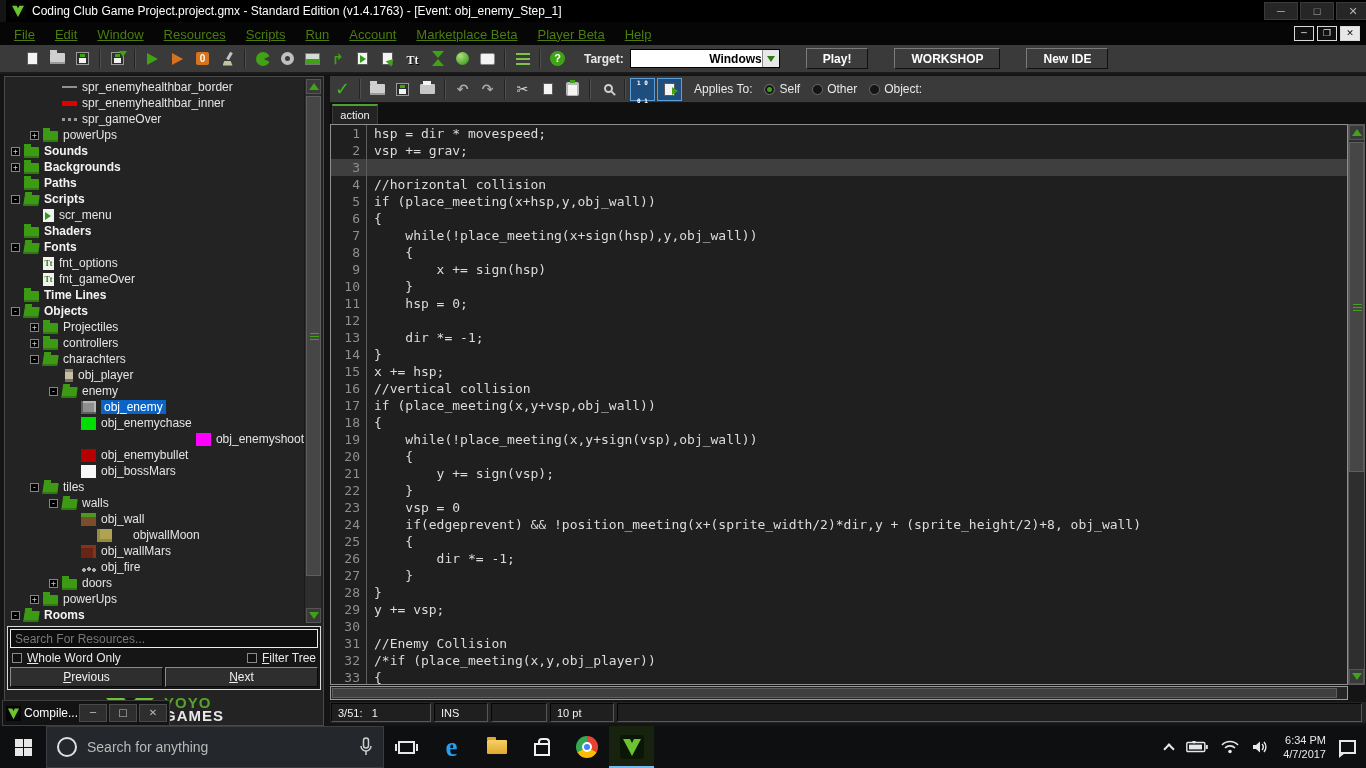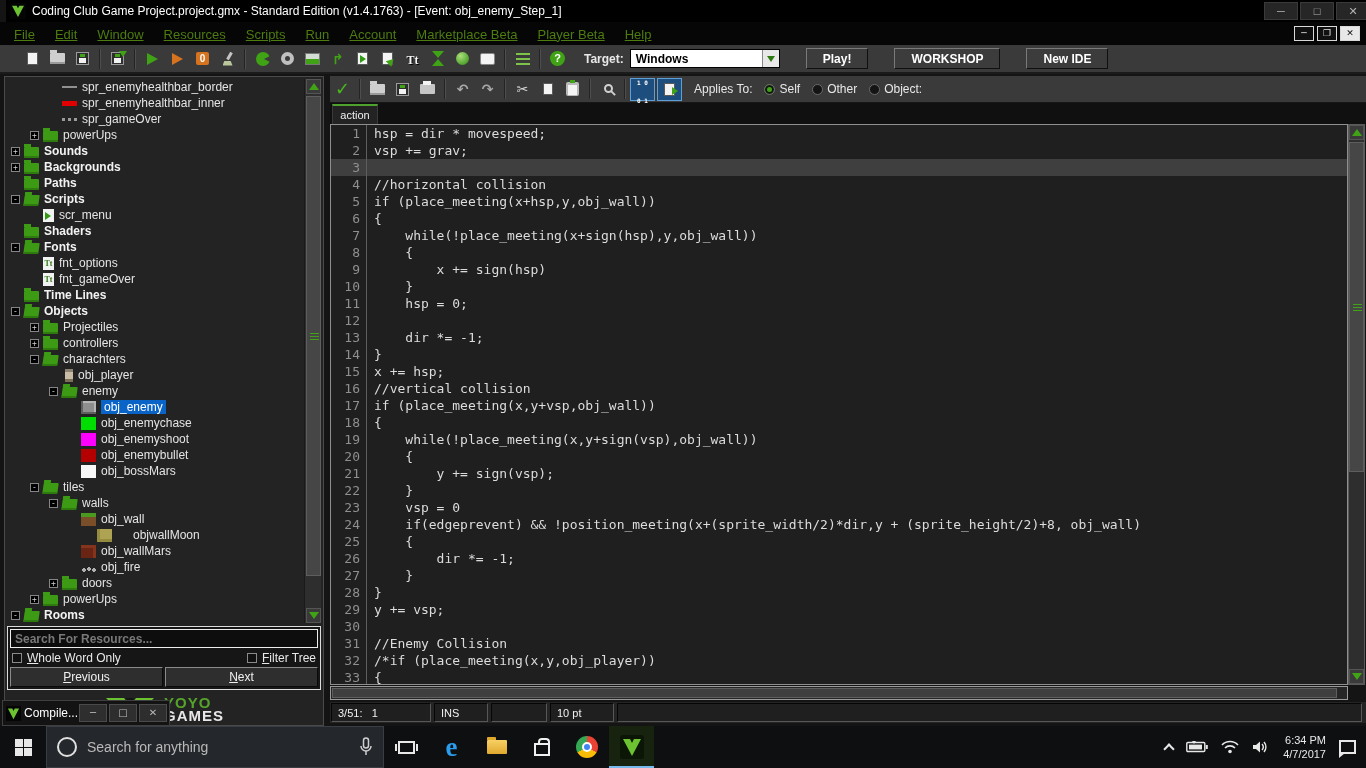--- a/index.html
+++ b/index.html
@@ -19,21 +19,21 @@
   .menu-item { color:#4d7c0f; font-size:13px; margin-right:20px; text-decoration:underline; cursor:default; }
   .mdibtns { margin-left:auto; display:flex; margin-right:6px; }
   .mdibtn { width:20px; height:15px; margin-left:3px; background:#101010; border:1px solid #d9d9d9; color:#e8e8e8; font:bold 9px/13px "DejaVu Sans",sans-serif; text-align:center; }
   .mdibtn.close { background:#e8e8e8; color:#111; }
 
   
   .toolbar { position:absolute; left:0; top:45px; width:1366px; height:29px; background:#3a3a3a; border-bottom:2px solid #1b1b1b; display:flex; align-items:center; padding-left:20px;font-weight:bold; }
   .tbtn { width:25px; height:23px; display:flex; align-items:center; justify-content:center; flex:none; }
   .tsep { width:2px; height:20px; border-left:1px solid #242424; border-right:1px solid #4e4e4e; margin:0 4px; flex:none; }
   .target-label { color:#e8e8e8; font-size:12px; margin:0 6px 0 14px; }
-  .target-box { width:150px; height:19px; background:#fff; border:1px solid #000; display:flex; align-items:center; }
+  .target-box { width:150px; height:19px; background:#fff; border:1px solid #000; display:flex; align-items:center;text-align:right; }
   .target-value { flex:1; color:#000; font-size:12px; padding-left:5px; }
   .target-arrow { width:17px; height:17px; background:#e8e8e8; border-left:1px solid #888; display:flex; align-items:center; justify-content:center; }
   .target-arrow i { border-left:4px solid transparent; border-right:4px solid transparent; border-top:6px solid #2f7a10; }
   .bigbtn { height:21px; padding:0 16px; margin-left:26px; background:#3c3c3c; border:1px solid; border-color:#7a7a7a #101010 #101010 #7a7a7a; color:#fff; font-size:12px; display:flex; align-items:center; }
 
   
   .ic-page { width:11px; height:13px; background:#f4f4f4; border:1px solid #5a5a5a; }
   .ic-open { width:15px; height:11px; background:#cfcfcf; border-radius:1px; position:relative; box-shadow:inset 0 -2px 0 #9a9a9a; }
   .ic-open::before { content:''; position:absolute; top:-3px; left:0; width:7px; height:3px; background:#cfcfcf; }
   .ic-floppy { width:13px; height:13px; background:#2e2e2e; border:1px solid #9a9a9a; position:relative; }
@@ -118,21 +118,21 @@
   .tree-scroll { position:absolute; right:2px; top:2px; width:17px; height:544px; background:#2e2e2e; border-left:1px solid #1a1a1a; }
   .sarrow { position:absolute; left:1px; width:15px; height:15px; background:#3a3a3a; border:1px solid #555; display:flex; align-items:center; justify-content:center; }
   .sarrow i { border-left:5px solid transparent; border-right:5px solid transparent; }
   .sarrow.up i { border-bottom:7px solid #3fa315; }
   .sarrow.down i { border-top:7px solid #3fa315; }
   .sthumb { position:absolute; left:1px; width:15px; background:#464646; border:1px solid #5e5e5e; }
   .sgrip { position:absolute; left:3px; width:9px; height:8px; background:repeating-linear-gradient(#3fa315 0 1px, transparent 1px 3px); }
 
   
   .search-group { position:absolute; left:2px; top:549px; width:314px; height:64px; border:1px solid #dcdcdc; background:#161616; }
-  .res-search { display:block; width:308px; height:19px; margin:2px; background:#0d0d0d; border:1px solid #ededed; color:#d0d0d0; font-size:12px; padding:0 4px; outline:none;font-weight:bold; }
+  .res-search { display:block; width:308px; height:19px; margin:2px; background:#0d0d0d; border:1px solid #ededed; color:#d0d0d0; font-size:12px; padding:0 4px; outline:none; }
   .res-search::placeholder { color:#787878; }
   .chkrow { display:flex; align-items:center; height:16px; padding:0 4px; color:#e8e8e8; font-size:12px; }
   .chk { width:10px; height:10px; background:#101010; border:1px solid #8a8a8a; margin-right:5px; flex:none; }
   .chkrow .right { margin-left:auto; display:flex; align-items:center; }
   .btnrow { display:flex; height:22px; padding:1px 2px; gap:2px; }
   .navbtn { flex:1; background:#2e2e2e; border:1px solid; border-color:#8a8a8a #0a0a0a #0a0a0a #8a8a8a; color:#f0f0f0; font-size:12px; display:flex; align-items:center; justify-content:center; }
 
   
   .brand { position:absolute; left:0; right:0; top:616px; height:32px; display:flex; align-items:center; justify-content:center; gap:8px; }
   .brand-text { line-height:13px; font-size:15px; font-weight:bold; letter-spacing:1px; }
@@ -409,21 +409,21 @@
         <div class="trow" style="padding-left: 61px;">
           <span class="exp none"></span>
           <span class="ticon i-sprite-enemy"></span>
           <span class="tlabel sel">obj_enemy</span>
         </div>
         <div class="trow" style="padding-left: 61px;">
           <span class="exp none"></span>
           <span class="ticon i-swatch-green"></span>
           <span class="tlabel">obj_enemychase</span>
         </div>
-        <div class="trow" style="padding-left: 61px;">
+        <div class="trow" style="padding-left: 61px; justify-content: flex-end;">
           <span class="exp none"></span>
           <span class="ticon i-swatch-magenta"></span>
           <span class="tlabel">obj_enemyshoot</span>
         </div>
         <div class="trow" style="padding-left: 61px;">
           <span class="exp none"></span>
           <span class="ticon i-swatch-red"></span>
           <span class="tlabel">obj_enemybullet</span>
         </div>
         <div class="trow" style="padding-left: 61px;">

